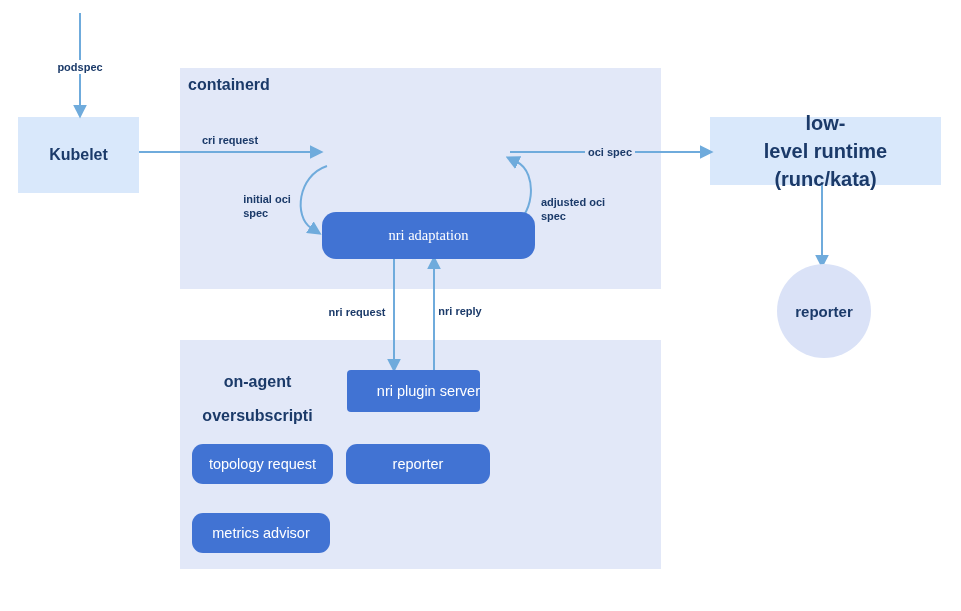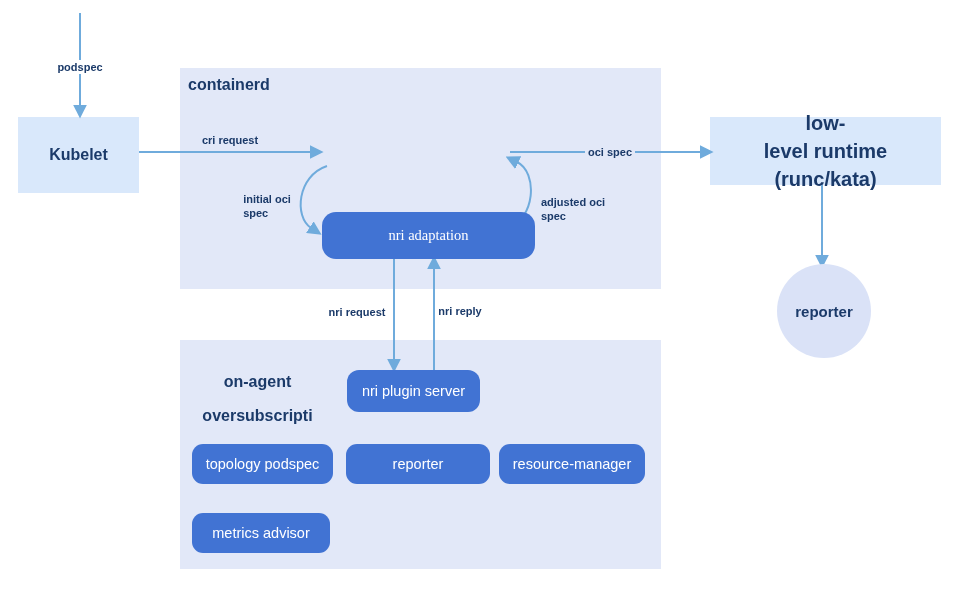--- a/index.html
+++ b/index.html
@@ -20,21 +20,21 @@
     position:absolute;background:var(--light_box_bg,#dbeafc);
     display:flex;flex-direction:column;align-items:center;justify-content:center;
     font-weight:bold;color:var(--text_navy,#1b3a69);text-align:center;
   }
   .bluebox{
     position:absolute;background:var(--node_blue,#4173d3);
     display:flex;align-items:center;justify-content:center;
     color:var(--node_text,#fff);font-size:14.5px;font-weight:400;
     text-align:center;z-index:3;
   }
-  .r14{border-radius:14px;} .r12{border-radius:12px;} .r11{border-radius:11px;}
+  .r14{border-radius:14px;} .r12{border-radius:4px;justify-content:flex-end;} .r11{border-radius:11px;}
   .circlenode{
     position:absolute;border-radius:50%;background:var(--circle_bg,#dce3f8);
     display:flex;align-items:center;justify-content:center;
     font-weight:bold;font-size:15px;color:var(--text_navy,#1b3a69);z-index:3;
   }
   #arrowsvg{position:absolute;left:0;top:0;z-index:2;}
   #arrowsvg path{stroke:var(--arrow_blue,#6fabdc);stroke-width:2;fill:none;}
   #arrowhead path{fill:var(--arrow_blue,#6fabdc);stroke:none;}
   .edge-label{
     position:absolute;transform:translate(-50%,-50%);
@@ -87,27 +87,24 @@
     <span>reporter</span>
   </div>
 
   <div class="bluebox r14" style="left:322px;top:212px;width:213px;height:47px;font-family:Liberation Serif, serif;">
     <span>nri adaptation</span>
   </div>
   <div class="bluebox r12" style="left:347px;top:370px;width:133px;height:42px;">
     <span>nri plugin server</span>
   </div>
   <div class="bluebox r11" style="left:192px;top:444px;width:141px;height:40px;">
-    <span>topology podspec</span>
+    <span>topology request</span>
   </div>
   <div class="bluebox r11" style="left:346px;top:444px;width:144px;height:40px;">
     <span>reporter</span>
-  </div>
-  <div class="bluebox r11" style="left:499px;top:444px;width:146px;height:40px;">
-    <span>resource-manager</span>
   </div>
   <div class="bluebox r11" style="left:192px;top:513px;width:138px;height:40px;">
     <span>metrics advisor</span>
   </div>
 
   <div class="edge-label bg-page" style="left:80px;top:67px;">podspec</div>
   <div class="edge-label bg-panel" style="left:230px;top:140px;">cri request</div>
   <div class="edge-label bg-panel" style="left:610px;top:152px;">oci spec</div>
   <div class="edge-label" style="left:267px;top:206px;">
     <div>initial oci</div>

